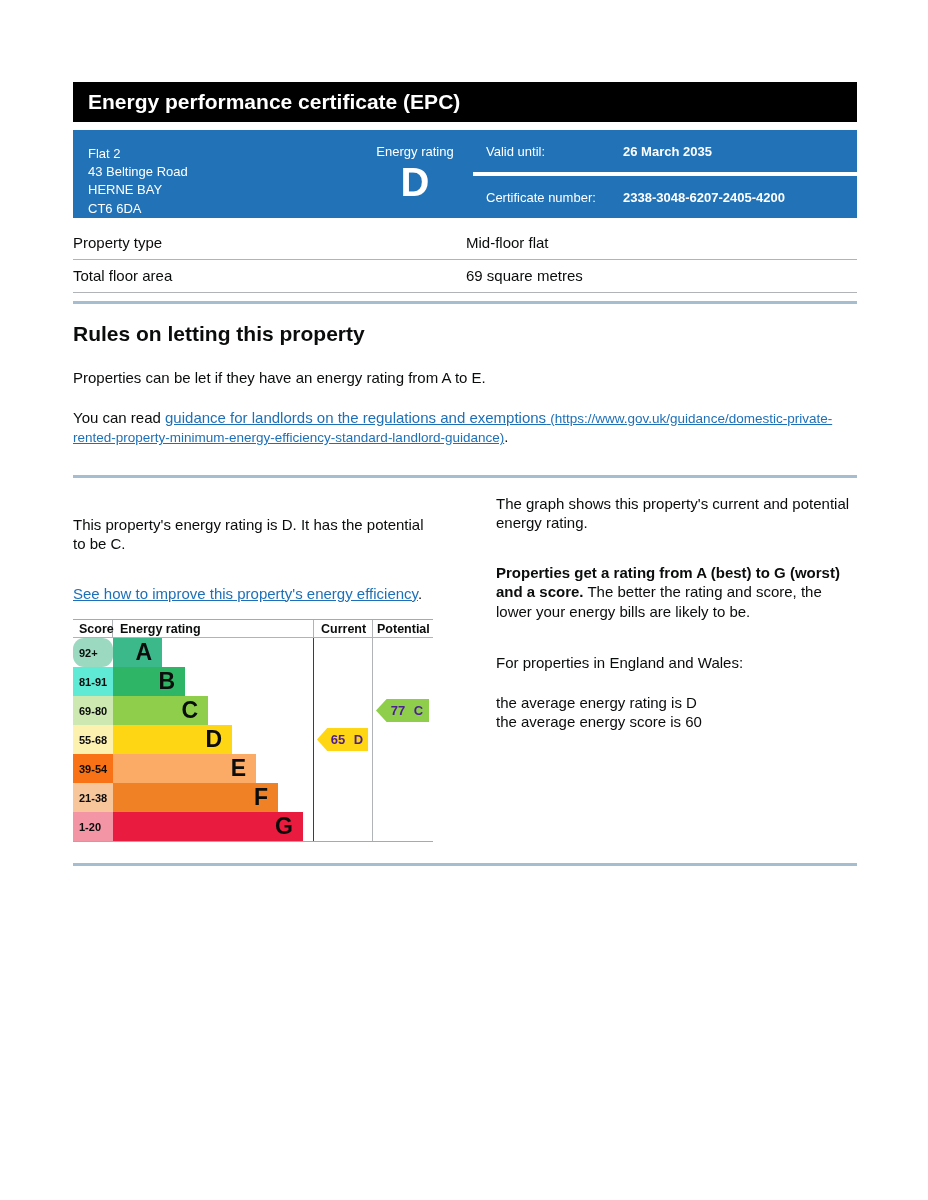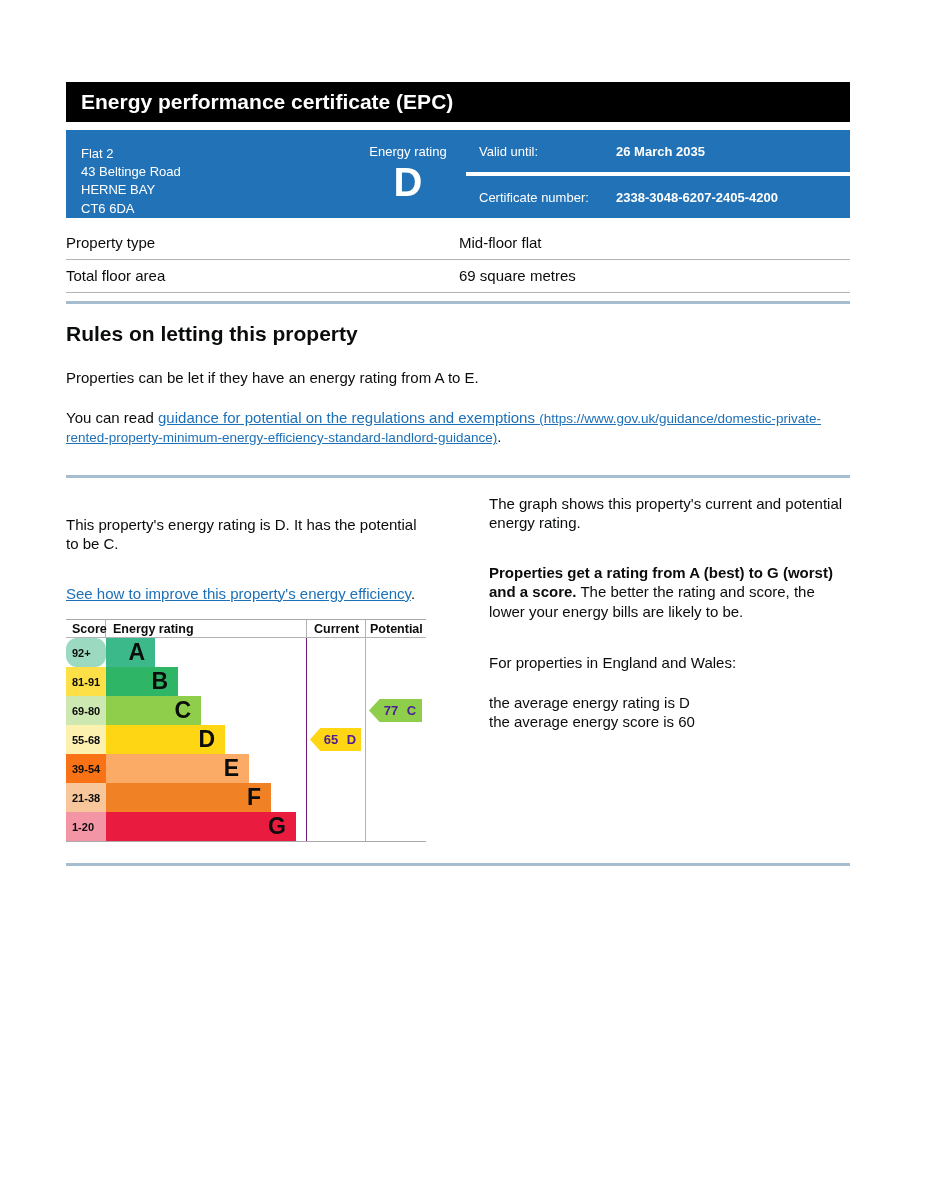--- a/index.html
+++ b/index.html
@@ -1,18 +1,18 @@
 <!DOCTYPE html>
 <html><head>
 <meta charset="utf-8">
 <style>
   * { box-sizing: border-box; }
   html, body { margin: 0; padding: 0; width: 928px; height: 1200px; background: #fff; overflow: hidden; }
   body { font-family: "Liberation Sans", sans-serif; color: #0b0c0c; }
-  .content { position: absolute; left: 66px; top: 82px; width: 784px; }
+  .content { position: absolute; left: 73px; top: 82px; width: 784px; }
 
   
   .title-bar { background: #000; height: 40px; display: flex; align-items: center; padding-left: 15px; }
   .title-bar h1 { color: #fff; font-size: 21px; font-weight: bold; margin: 0; }
 
   
   .summary { display: flex; margin-top: 8px; height: 88px; }
   .blue { background: #2172b6; color: #fff; }
   .addr-cell { width: 284px; padding: 15px 0 0 15px; font-size: 13px; line-height: 1.4; }
   .rating-cell { width: 116px; display: flex; flex-direction: column; align-items: center; padding-top: 14px; }
@@ -112,21 +112,21 @@
       <span class="label">Total floor area</span>
       <span class="value">69 square metres</span>
     </div>
   </div>
 
   <hr class="rule rule-1">
 
   <div class="rules-section">
     <h2>Rules on letting this property</h2>
     <p class="p1">Properties can be let if they have an energy rating from A to E.</p>
-    <p class="p2"><span>You can read </span><a href="#"><span>guidance for potential on the regulations and exemptions</span> <span class="link-url">(https://www.gov.uk/guidance/domestic-private-rented-property-minimum-energy-efficiency-standard-landlord-guidance)</span></a><span>.</span></p>
+    <p class="p2"><span>You can read </span><a href="#"><span>guidance for landlords on the regulations and exemptions</span> <span class="link-url">(https://www.gov.uk/guidance/domestic-private-rented-property-minimum-energy-efficiency-standard-landlord-guidance)</span></a><span>.</span></p>
   </div>
 
   <hr class="rule rule-2">
 
   <div class="columns">
     <div class="col-left">
       <p class="intro">This property's energy rating is D. It has the potential to be C.</p>
       <p class="improve"><a href="#">See how to improve this property's energy efficiency</a><span>.</span></p>
 
       <div class="chart">
@@ -139,21 +139,21 @@
         <div id="chart-rows">
             <div class="band-row">
               <div class="tint" style="background: rgb(155, 217, 193); border-radius: 11px;">92+</div>
               <div class="rating-col">
                 <div class="bar" style="width: 24.5%; background: rgb(60, 185, 139);">A</div>
               </div>
               <div class="cur-col"></div>
               <div class="pot-col"></div>
             </div>
             <div class="band-row">
-              <div class="tint" style="background: #fde047; text-align: center;">81-91</div>
+              <div class="tint" style="background: #5eead4; text-align: center;">81-91</div>
               <div class="rating-col">
                 <div class="bar" style="width: 36%; background: rgb(47, 181, 102);">B</div>
               </div>
               <div class="cur-col"></div>
               <div class="pot-col"></div>
             </div>
             <div class="band-row">
               <div class="tint" style="background: rgb(205, 233, 177);">69-80</div>
               <div class="rating-col">
                 <div class="bar" style="width: 47.5%; background: rgb(142, 206, 75);">C</div>

